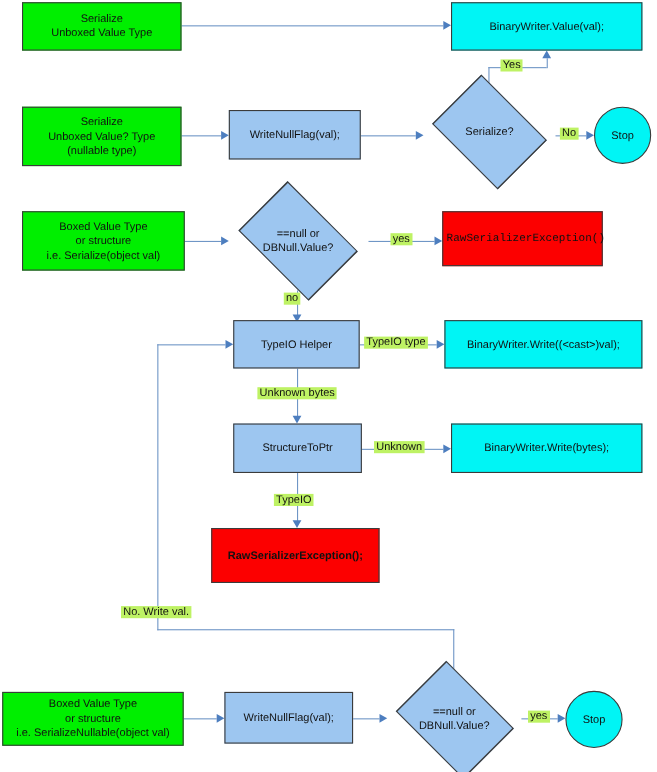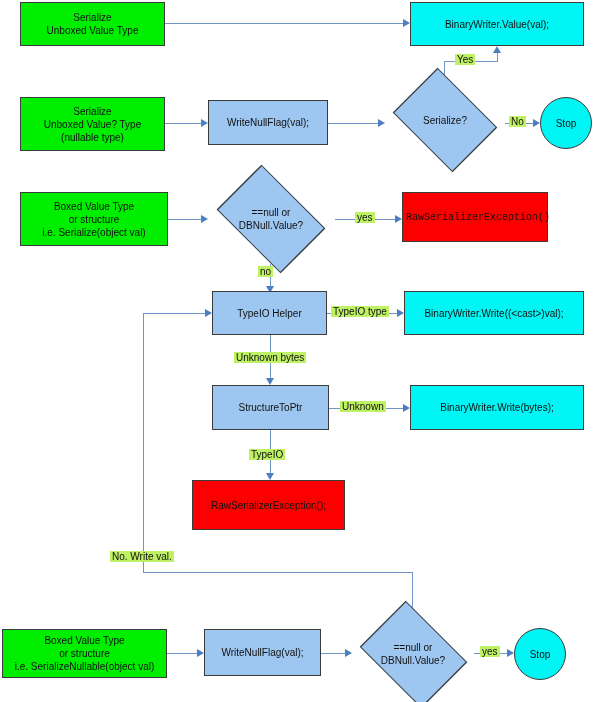--- a/index.html
+++ b/index.html
@@ -214,21 +214,21 @@
   </div>
 
   <div class="hline" style="left:329px; top:408px; width:74px;"></div>
   <div class="arrow right" style="left:403px; top:404px;"></div>
   <div class="edge-label" style="left:340px; top:401px;">Unknown</div>
 
   <div class="vline" style="left:270px; top:430px; height:45px;"></div>
   <div class="arrow down" style="left:266px; top:473px;"></div>
   <div class="edge-label" style="left:249px; top:449px;">TypeIO</div>
 
-  <div class="node n-err" style="left:192px; top:480px; width:153px; height:50px;">
+  <div class="node n-err" style="left:192px; top:480px; width:153px; height:50px;font-weight:bold;">
     <span class="lbl">RawSerializerException();</span>
   </div>
 
   <div class="vline" style="left:412px; top:572px; height:48px;"></div>
   <div class="hline" style="left:143px; top:572px; width:270px;"></div>
   <div class="vline" style="left:143px; top:313px; height:260px;"></div>
   <div class="hline" style="left:143px; top:313px; width:62px;"></div>
   <div class="arrow right" style="left:205px; top:309px;"></div>
   <div class="edge-label" style="left:110px; top:551px;">No.  Write val.</div>
 

